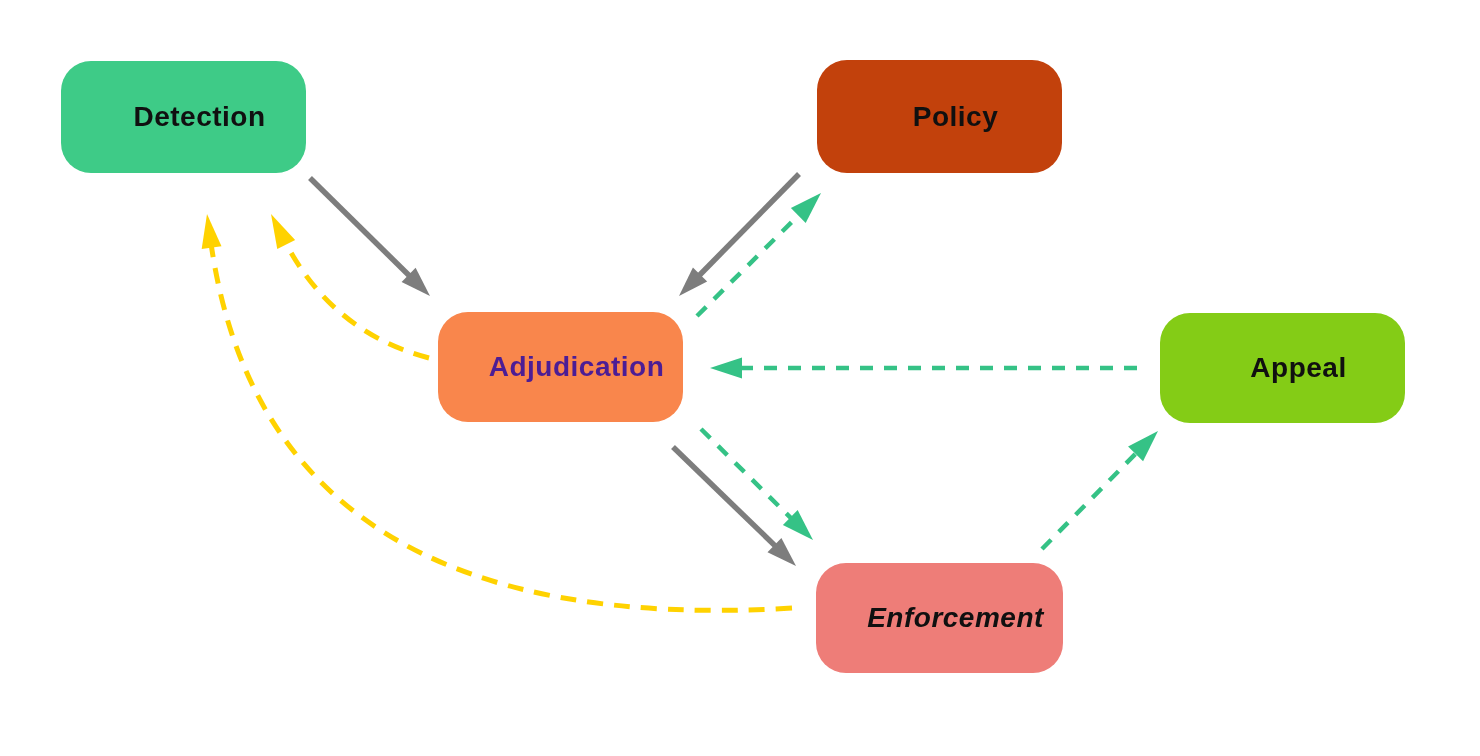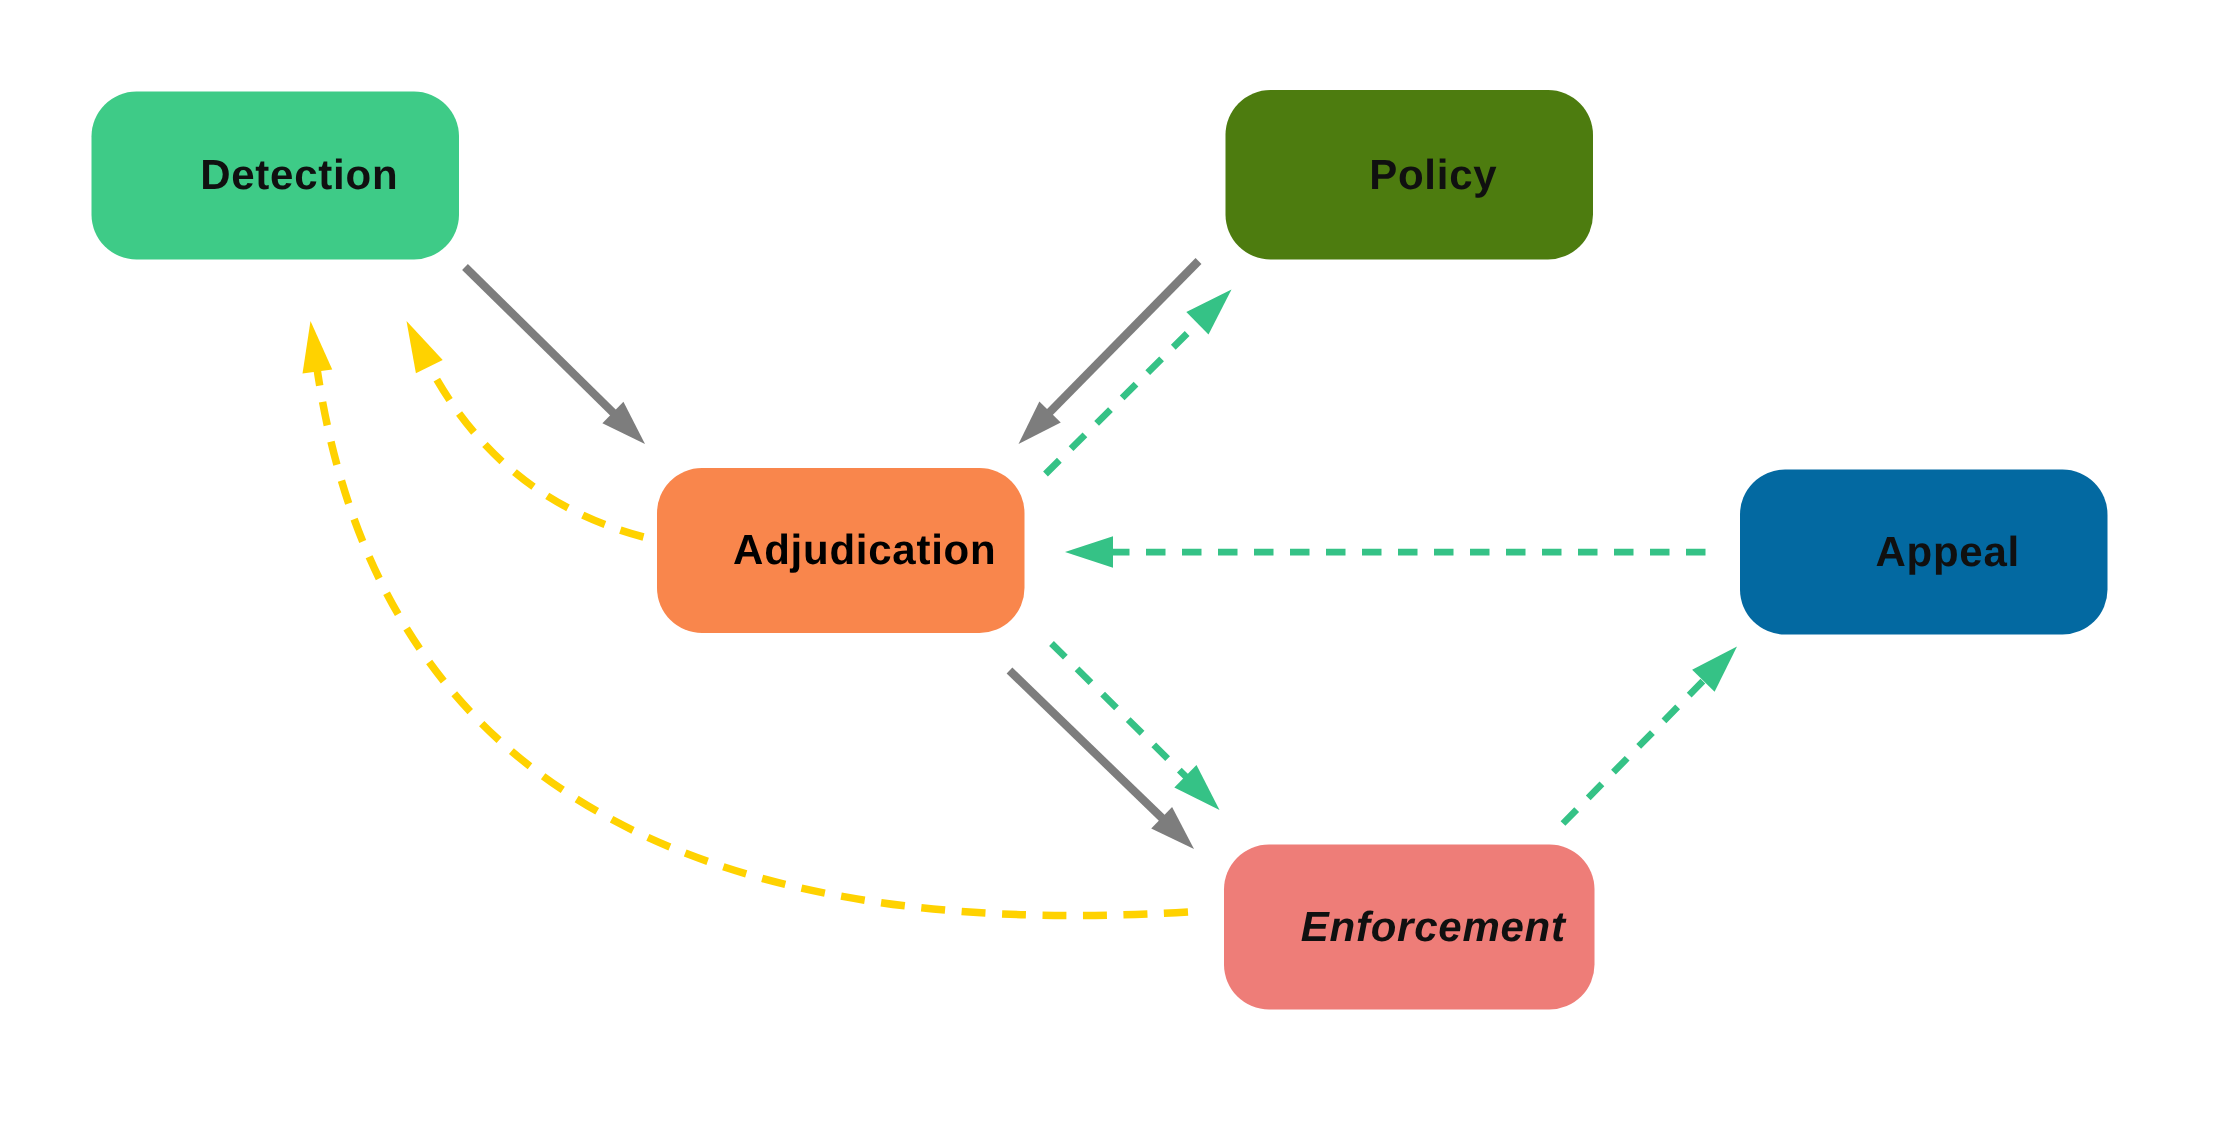--- a/index.html
+++ b/index.html
@@ -59,26 +59,26 @@
       <polygon points="1158,431 1143.0546051125486,461.180874269281 1128.0789930902663,446.45908617957963" fill="#35c286"></polygon>
       <path d="M 429 358 Q 330 332 282.4039466852489 236.80789337049785" fill="none" stroke="#ffd200" stroke-width="5" stroke-dasharray="16 11"></path>
       <polygon points="271,214 295.14953415699773,239.93838853899757 277.26099033699944,248.88266044899672" fill="#ffd200"></polygon>
       <path d="M 792 608 Q 265 640 210.44009308364622 239.26689057988438" fill="none" stroke="#ffd200" stroke-width="5" stroke-dasharray="16 11"></path>
       <polygon points="207,214 221.4953753193261,246.34013132861202 201.67820623706385,249.03824355107963" fill="#ffd200"></polygon>
     </svg>
   <div id="nodes-layer">
       <div class="node" style="left: 61px; top: 61px; width: 245px; height: 112px; background: rgb(62, 203, 135);">
         <span style="color: rgb(16, 16, 16);">Detection</span>
       </div>
-      <div class="node" style="left: 817px; top: 60px; width: 245px; height: 113px; background: #4d7c0f;">
+      <div class="node" style="left: 817px; top: 60px; width: 245px; height: 113px; background: #c2410c;">
         <span style="color: rgb(16, 16, 16);">Policy</span>
       </div>
       <div class="node" style="left: 438px; top: 312px; width: 245px; height: 110px; background: rgb(249, 134, 76);">
-        <span style="color: #000000; text-align: right;">Adjudication</span>
+        <span style="color: #4c1d95; text-align: right;">Adjudication</span>
       </div>
-      <div class="node" style="left: 1160px; top: 313px; width: 245px; height: 110px; background: #0369a1;">
+      <div class="node" style="left: 1160px; top: 313px; width: 245px; height: 110px; background: #84cc16;">
         <span style="color: rgb(16, 16, 16);">Appeal</span>
       </div>
       <div class="node" style="left: 816px; top: 563px; width: 247px; height: 110px; background: rgb(238, 125, 120); font-style: italic;">
         <span style="color: rgb(16, 16, 16);">Enforcement</span>
       </div>
     </div>
 </div>
 
 </body></html>

